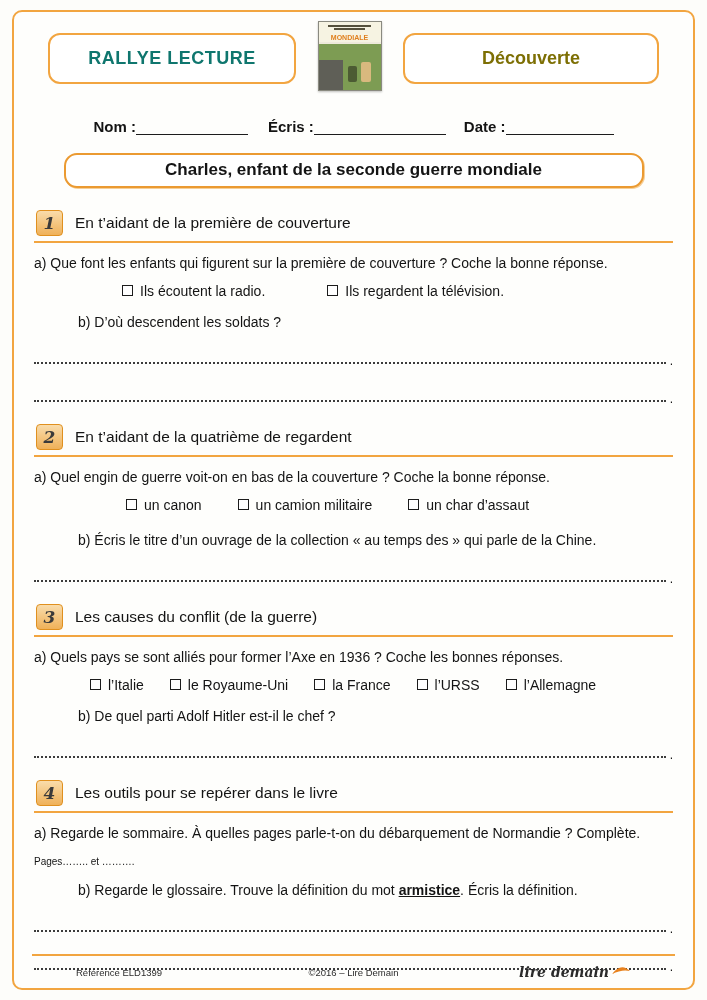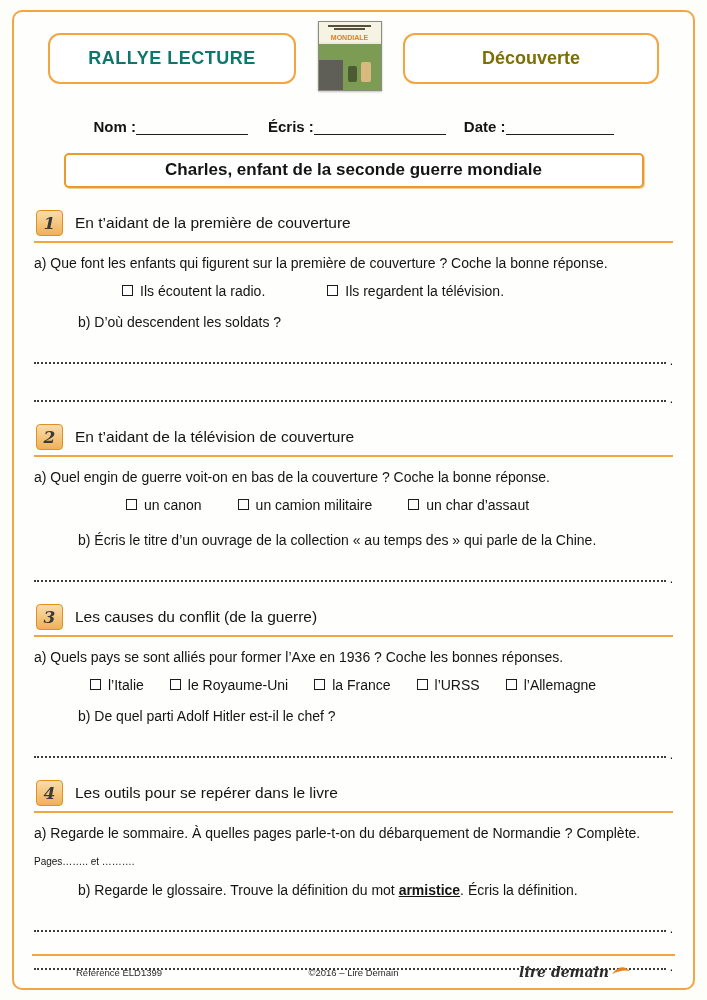--- a/index.html
+++ b/index.html
@@ -57,21 +57,21 @@
   .blank { display: inline-block; border-bottom: 1.6px solid #1c1c1c; height: 16px; }
   .blank.nom { width: 112px; margin-right: 20px; }
   .blank.prenom { width: 132px; margin-right: 18px; }
   .blank.date { width: 108px; }
 
   
   .title-box {
     margin: 18px auto 0 auto;
     width: 580px;
     border: 2px solid #eb9a31;
-    border-radius: 5px;
+    border-radius: 13px;
     background: #fff;
     text-align: center;
     font-weight: bold;
     font-size: 17px;
     padding: 5px 0 6px 0;
     box-shadow: 1px 1px 0 #f6cf97;
   }
 
   
   .section { margin-top: 22px; }
@@ -179,21 +179,21 @@
     </div>
     <div class="answer-line tall">
       <span class="dots"></span>
       <span class="line-end">.</span>
     </div>
   </div>
 
   <div class="section">
     <div class="section-header">
       <div class="section-number">2</div>
-      <div class="section-title">En t’aidant de la télévision de couverture</div>
+      <div class="section-title">En t’aidant de la quatrième de regardent</div>
     </div>
     <div class="section-rule"></div>
     <div class="question">a) Quel engin de guerre voit-on en bas de la couverture ? Coche la bonne réponse.</div>
     <div class="checkbox-row s2">
       <label class="checkbox">
         <span class="box"></span>
         <span>un canon</span>
       </label>
       <label class="checkbox">
         <span class="box"></span>

